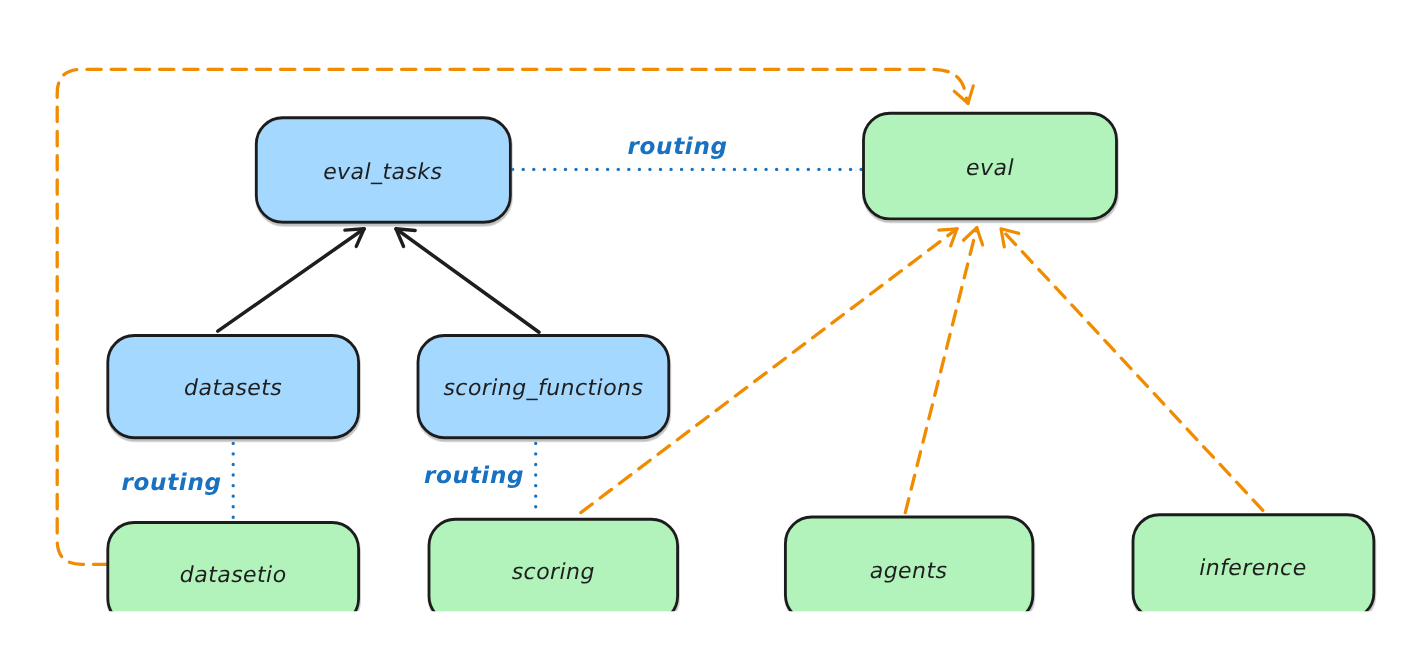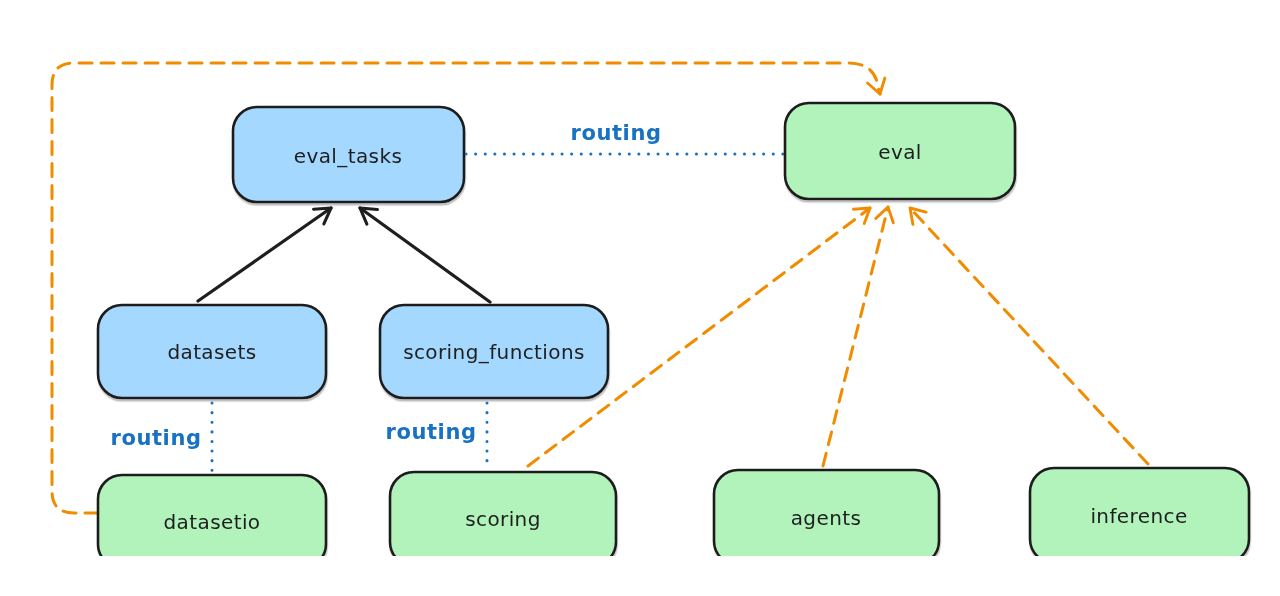--- a/index.html
+++ b/index.html
@@ -7,20 +7,21 @@
     padding: 0;
     background: #ffffff;
     font-family: "DejaVu Sans", "Liberation Sans", sans-serif;
   }
   .canvas {
     position: relative;
     width: 1280px;
     height: 556px;
     background: #ffffff;
     overflow: hidden;
+    font-style: italic;
   }
   svg { display: block; }
   .node-label {
     font-family: "DejaVu Sans", "Liberation Sans", sans-serif;
     font-size: 20px;
     fill: #1e1e1e;
     letter-spacing: 0.4px;
   }
   .edge-label {
     font-family: "DejaVu Sans", "Liberation Sans", sans-serif;

